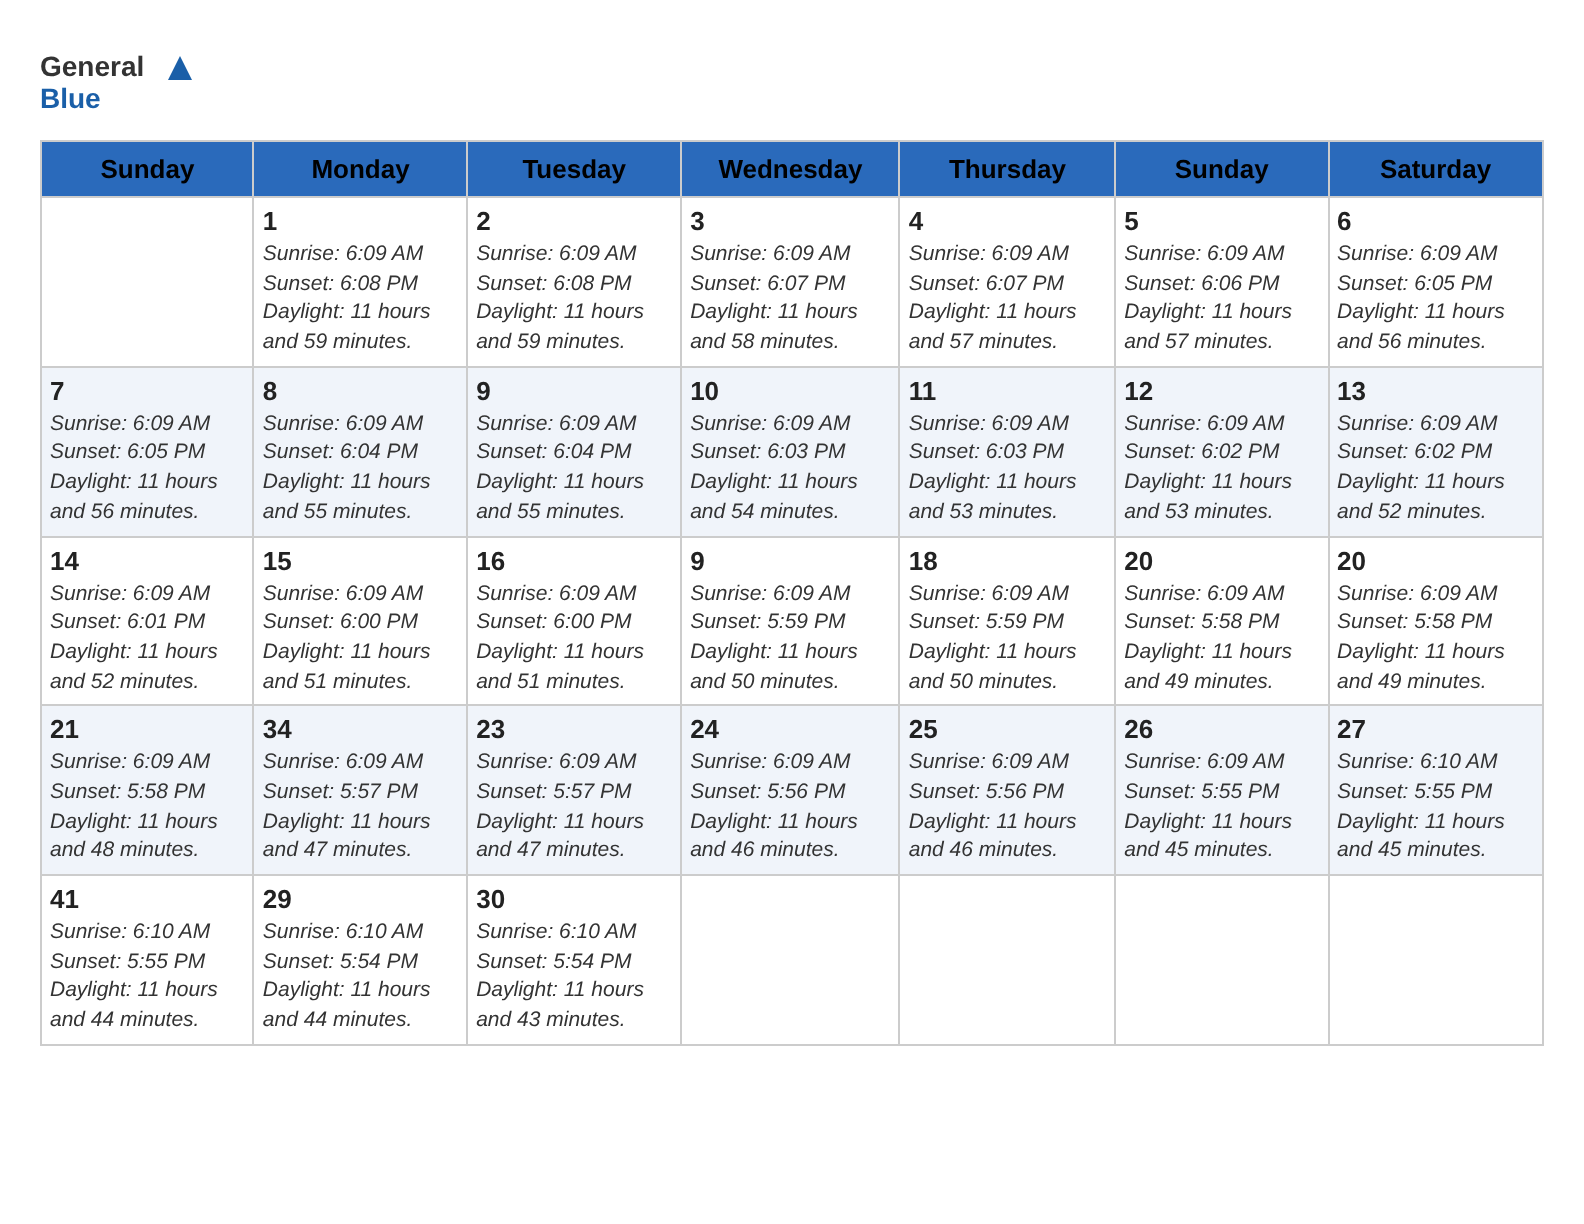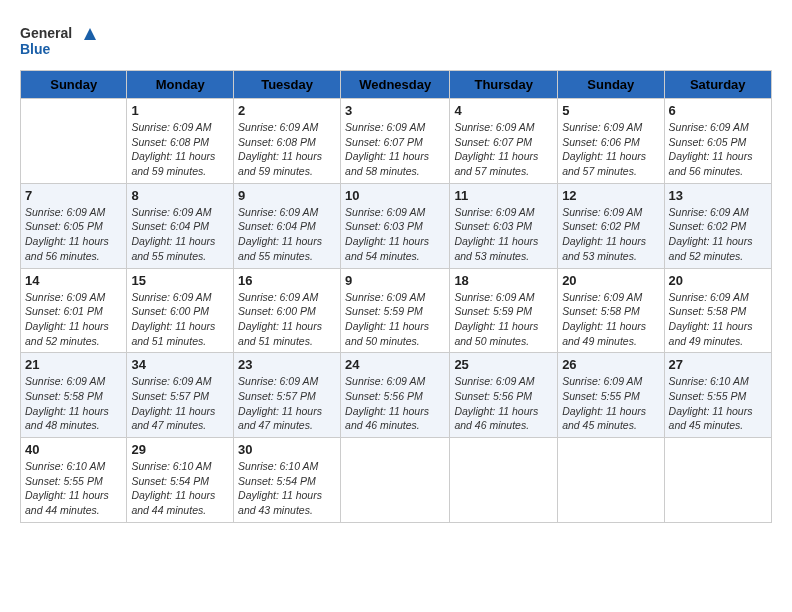--- a/index.html
+++ b/index.html
@@ -223,21 +223,21 @@
           <span class="day-num">26</span>
           <div class="day-info">Sunrise: 6:09 AM<br>Sunset: 5:55 PM<br>Daylight: 11 hours<br>and 45 minutes.</div>
         </td>
         <td>
           <span class="day-num">27</span>
           <div class="day-info">Sunrise: 6:10 AM<br>Sunset: 5:55 PM<br>Daylight: 11 hours<br>and 45 minutes.</div>
         </td>
       </tr>
       <tr>
         <td>
-          <span class="day-num">40</span>
+          <span class="day-num">41</span>
           <div class="day-info">Sunrise: 6:10 AM<br>Sunset: 5:55 PM<br>Daylight: 11 hours<br>and 44 minutes.</div>
         </td>
         <td>
           <span class="day-num">29</span>
           <div class="day-info">Sunrise: 6:10 AM<br>Sunset: 5:54 PM<br>Daylight: 11 hours<br>and 44 minutes.</div>
         </td>
         <td>
           <span class="day-num">30</span>
           <div class="day-info">Sunrise: 6:10 AM<br>Sunset: 5:54 PM<br>Daylight: 11 hours<br>and 43 minutes.</div>
         </td>

